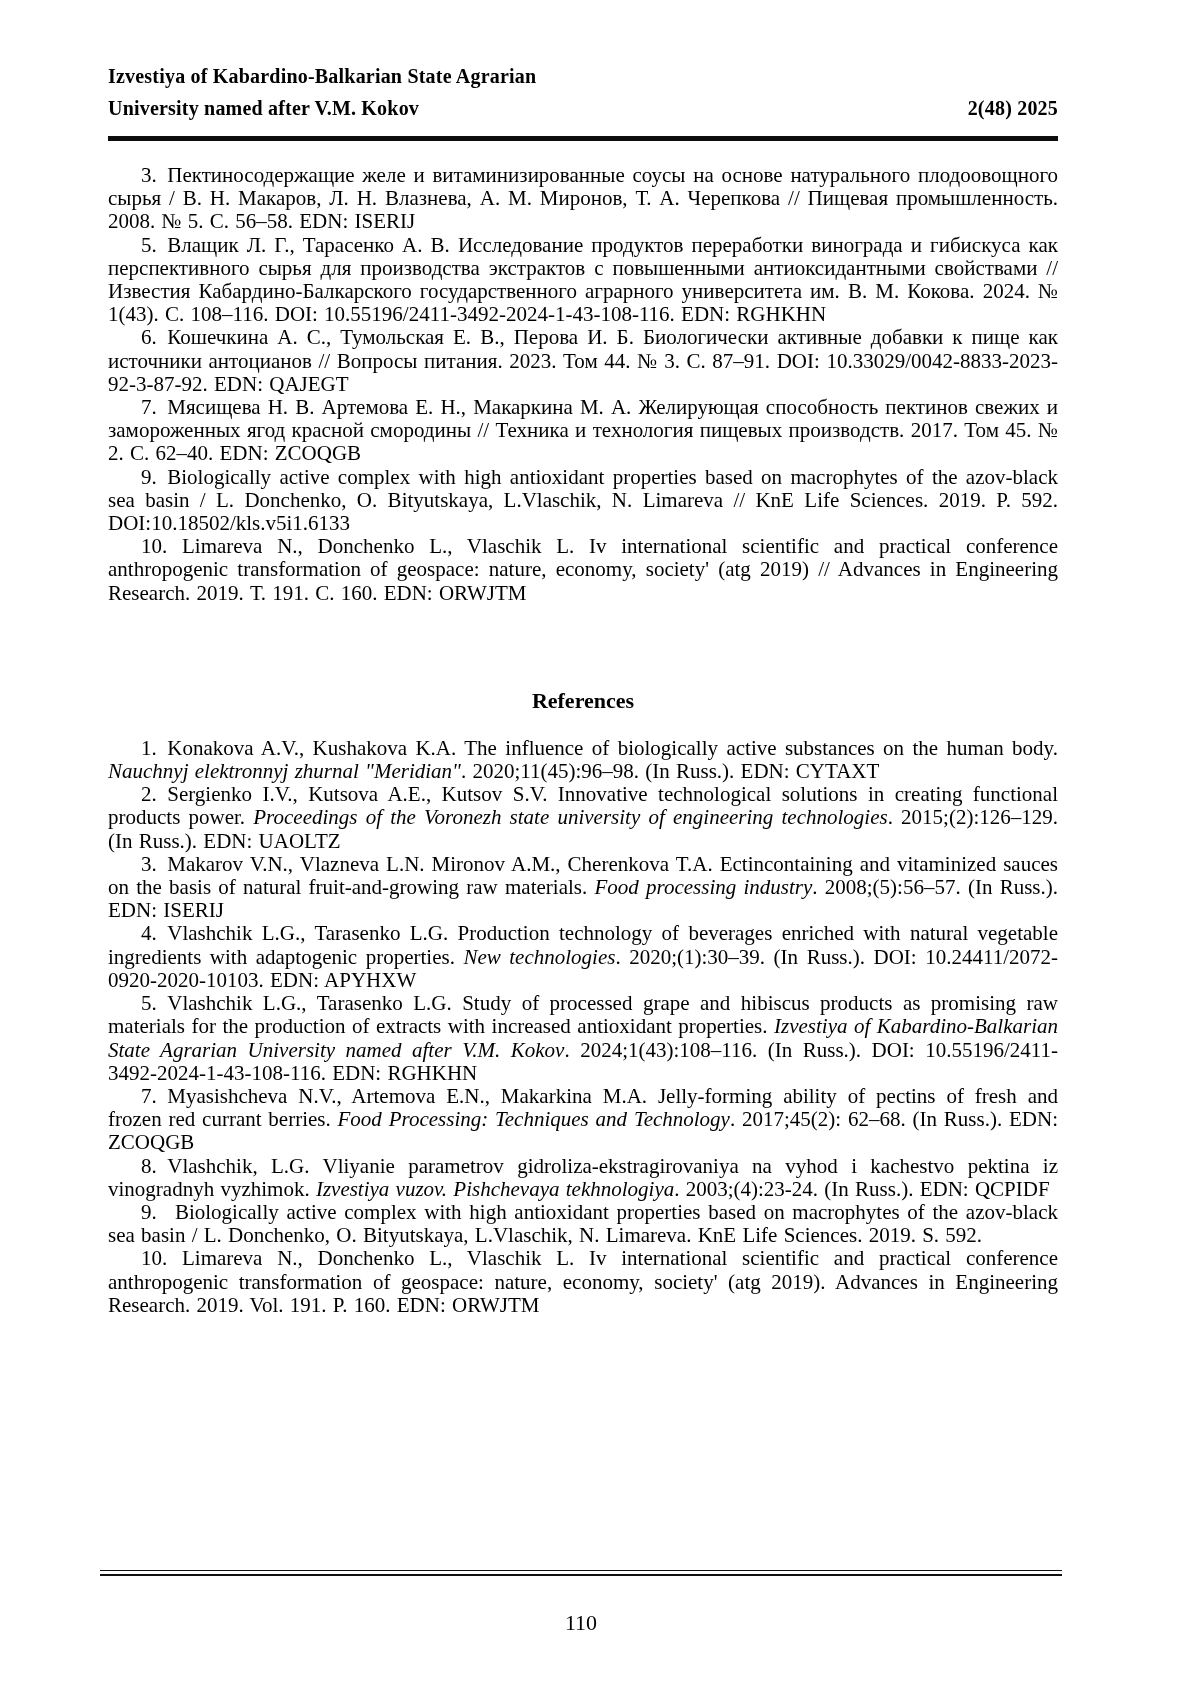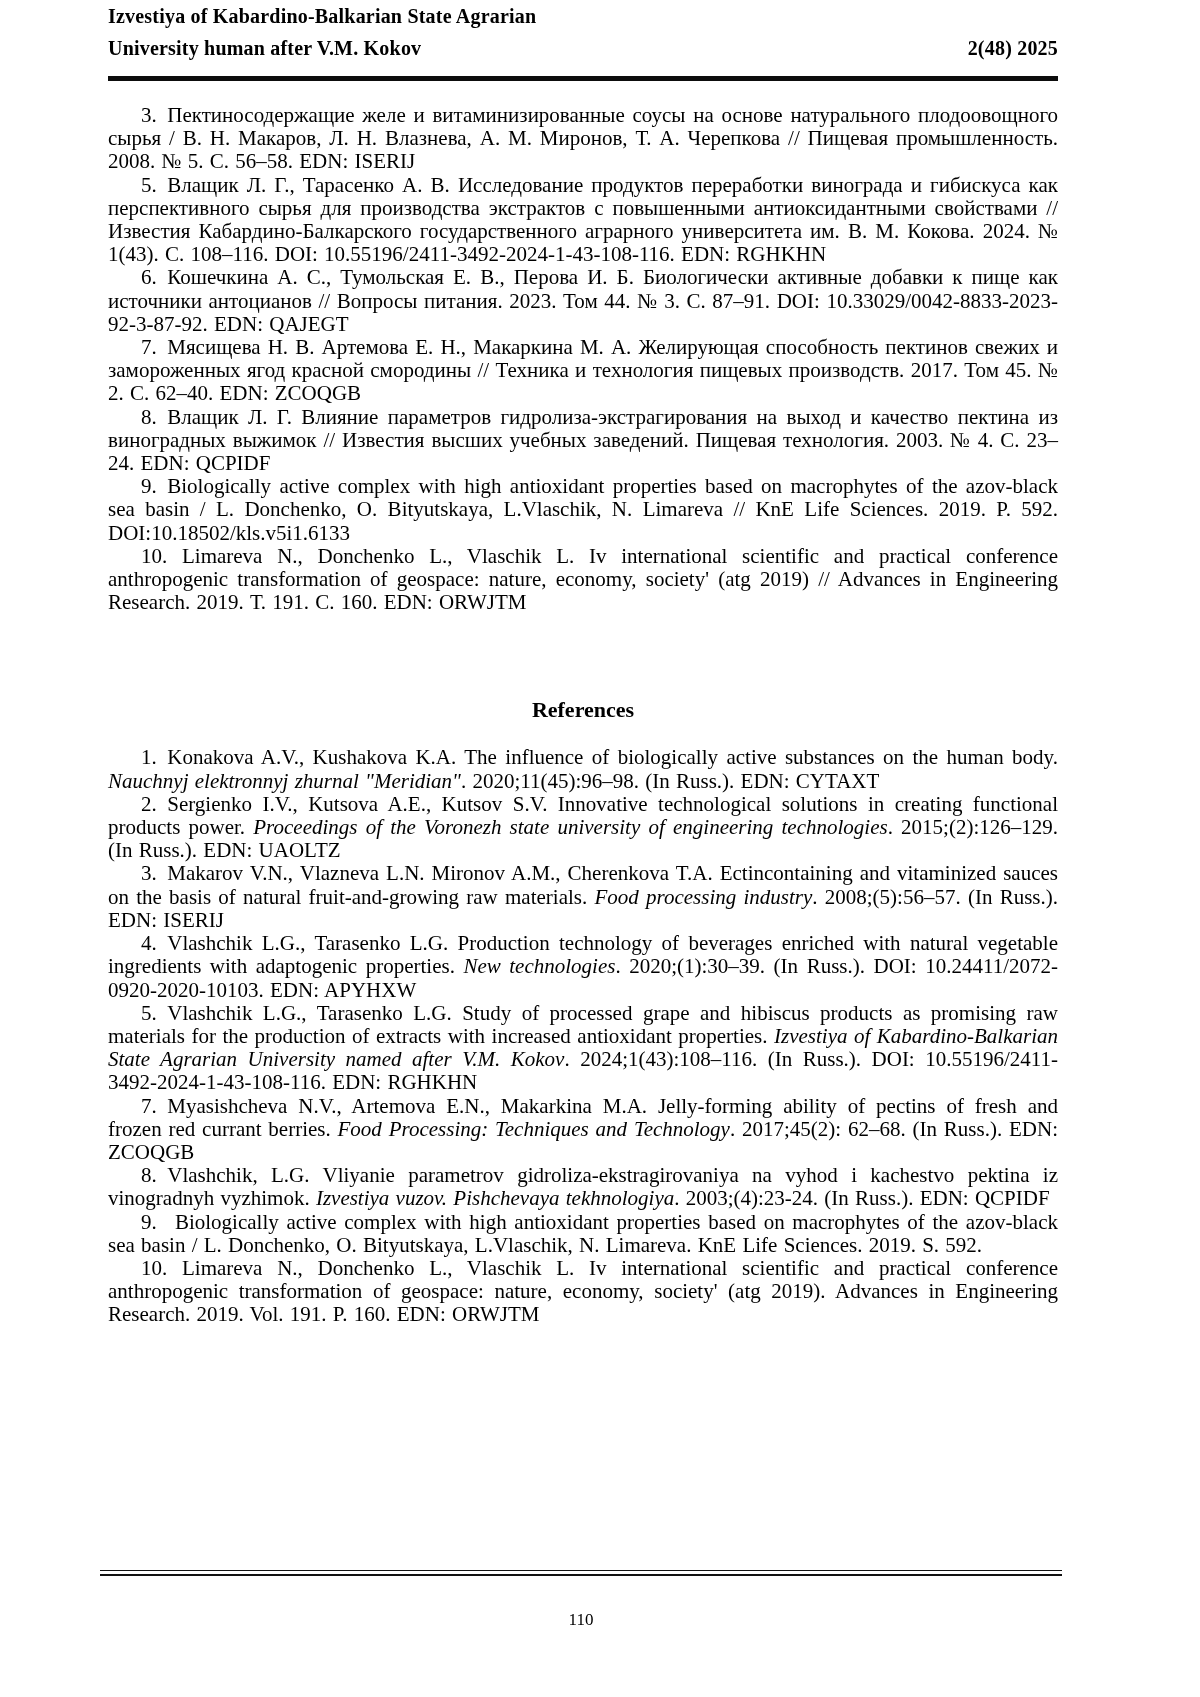--- a/index.html
+++ b/index.html
@@ -19,20 +19,21 @@
     position: absolute;
     inset: 0;
     background: #fff;
   }
   .content-col {
     margin-left: 108px;
     width: 950px;
   }
   
   .page-header {
+    padding-top: 60px;
   }
   .journal-title-line1,
   .journal-title-line2 {
     font-weight: bold;
     font-size: 20px;
     line-height: 32px;
     letter-spacing: 0.2px;
   }
   .journal-title-line2 {
     display: flex;
@@ -74,44 +75,43 @@
     width: 962px;
   }
   .footer-rule {
     height: 3px;
     border-top: 1px solid #111;
     border-bottom: 2px solid #111;
   }
   .page-number {
     margin-top: 34px;
     text-align: center;
-    font-size: 17px;
+    font-size: 22px;
   }
 </style>
 </head>
 <body>
 
 <div class="page">
 
   <header class="page-header content-col">
     <div class="journal-title-line1">Izvestiya of Kabardino-Balkarian State Agrarian</div>
     <div class="journal-title-line2">
-      <span>University human after V.M. Kokov</span>
+      <span>University named after V.M. Kokov</span>
       <span>2(48) 2025</span>
     </div>
     <div class="header-rule"></div>
   </header>
 
   <main class="content-col">
     <section id="ru-refs" class="refs-block">
         <p class="ref"><span>3. Пектиносодержащие желе и витаминизированные соусы на основе натурального плодоовощного сырья / В. Н. Макаров, Л. Н. Влазнева, А. М. Миронов, Т. А. Черепкова // Пищевая промышленность. 2008. № 5. С. 56–58. EDN: ISERIJ</span></p>
         <p class="ref"><span>5. Влащик Л. Г., Тарасенко А. В. Исследование продуктов переработки винограда и гибискуса как перспективного сырья для производства экстрактов с повышенными антиоксидантными свойствами // Известия Кабардино-Балкарского государственного аграрного университета им. В. М. Кокова. 2024. № 1(43). С. 108–116. DOI: 10.55196/2411-3492-2024-1-43-108-116. EDN: RGHKHN</span></p>
         <p class="ref"><span>6. Кошечкина А. С., Тумольская Е. В., Перова И. Б. Биологически активные добавки к пище как источники антоцианов // Вопросы питания. 2023. Том 44. № 3. С. 87–91. DOI: 10.33029/0042-8833-2023-92-3-87-92. EDN: QAJEGT</span></p>
         <p class="ref"><span>7. Мясищева Н. В. Артемова Е. Н., Макаркина М. А. Желирующая способность пектинов свежих и замороженных ягод красной смородины // Техника и технология пищевых производств. 2017. Том 45. № 2. С. 62–40. EDN: ZCOQGB</span></p>
-        <p class="ref"><span>8. Влащик Л. Г. Влияние параметров гидролиза-экстрагирования на выход и качество пектина из виноградных выжимок // Известия высших учебных заведений. Пищевая технология. 2003. № 4. С. 23–24. EDN: QCPIDF</span></p>
         <p class="ref"><span>9. Biologically active complex with high antioxidant properties based on macrophytes of the azov-black sea basin / L. Donchenko, O. Bityutskaya, L.Vlaschik, N. Limareva // KnE Life Sciences. 2019. P. 592. DOI:10.18502/kls.v5i1.6133</span></p>
         <p class="ref"><span>10. Limareva N., Donchenko L., Vlaschik L. Iv international scientific and practical conference anthropogenic transformation of geospace: nature, economy, society' (atg 2019) // Advances in Engineering Research. 2019. Т. 191. С. 160. EDN: ORWJTM</span></p>
       </section>
 
     <h2 class="references-heading">References</h2>
 
     <section id="en-refs" class="refs-block" style="margin-top:0;">
         <p class="ref"><span>1. Konakova A.V., Kushakova K.A. The influence of biologically active substances on the human body. </span><em>Nauchnyj elektronnyj zhurnal "Meridian"</em><span>. 2020;11(45):96–98. (In Russ.). EDN: CYTAXT</span></p>
         <p class="ref"><span>2. Sergienko I.V., Kutsova A.E., Kutsov S.V. Innovative technological solutions in creating functional products power. </span><em>Proceedings of the Voronezh state university of engineering technologies</em><span>. 2015;(2):126–129. (In Russ.). EDN: UAOLTZ</span></p>
         <p class="ref"><span>3. Makarov V.N., Vlazneva L.N. Mironov A.M., Cherenkova T.A. Ectincontaining and vitaminized sauces on the basis of natural fruit-and-growing raw materials. </span><em>Food processing industry</em><span>. 2008;(5):56–57. (In Russ.). EDN: ISERIJ</span></p>

